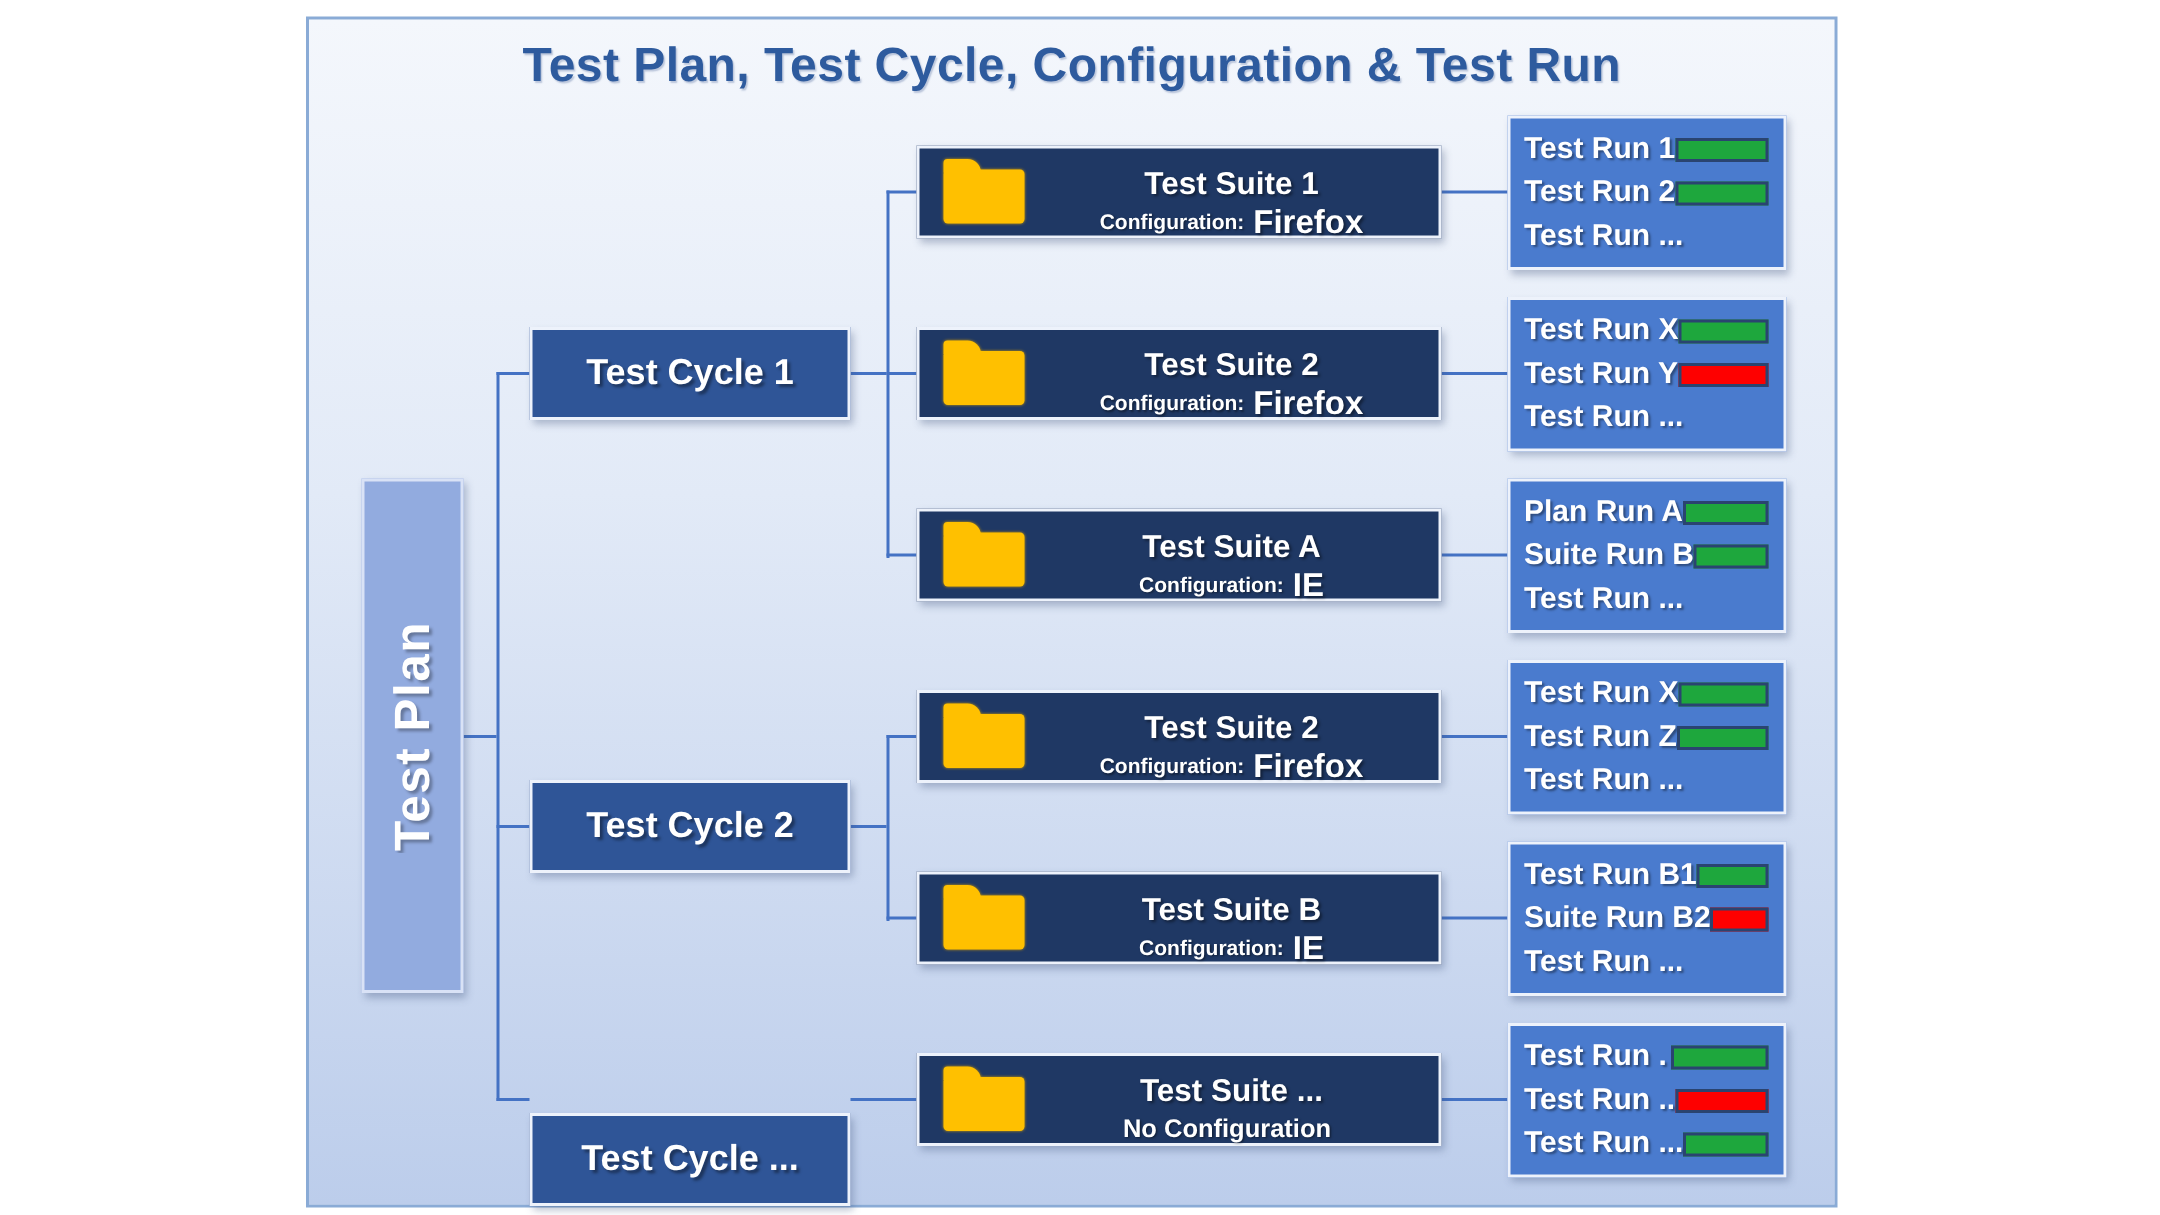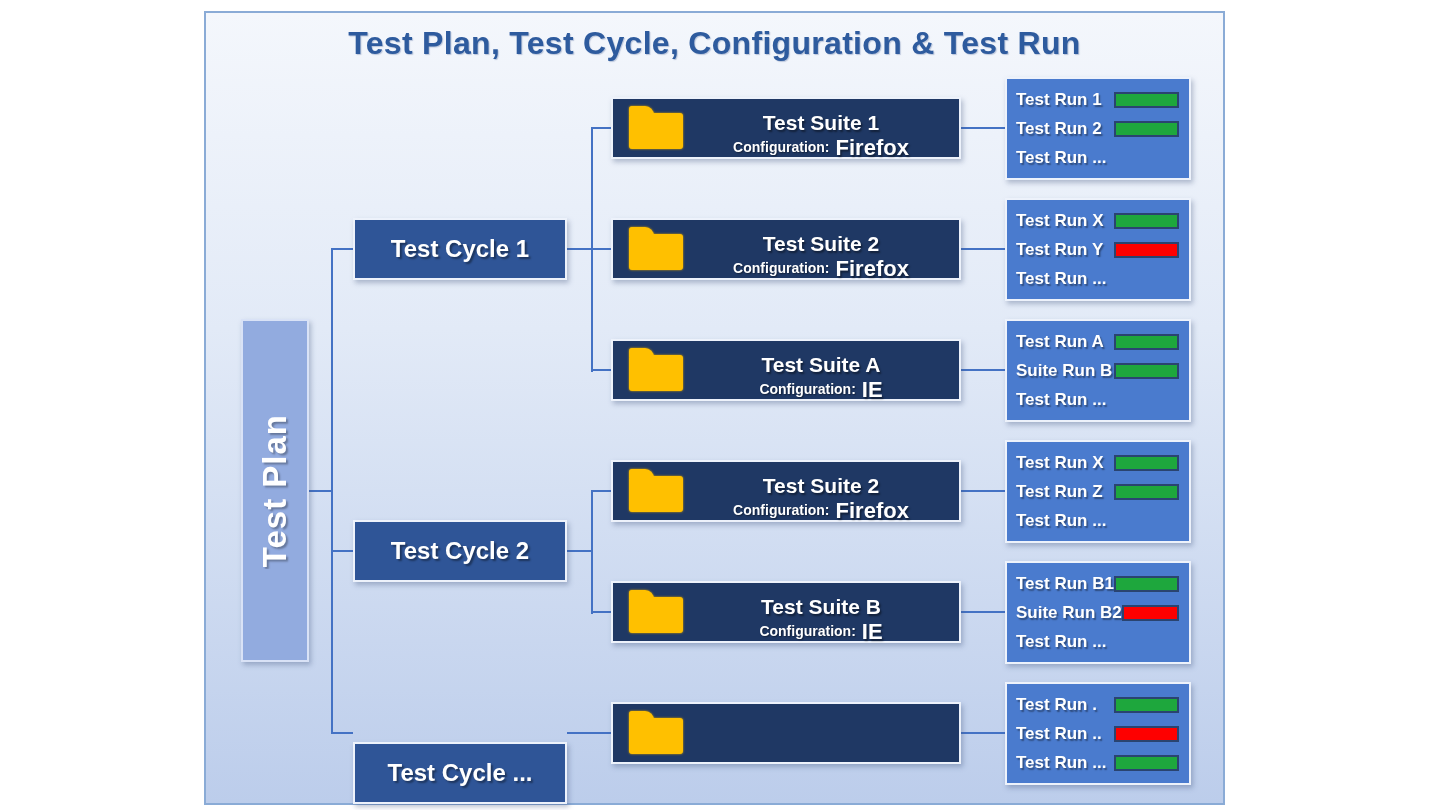--- a/index.html
+++ b/index.html
@@ -51,21 +51,21 @@
   .suite-config { line-height:1.1; margin-top:1px; }
   .cfg-label { font-size:14px; font-weight:700; vertical-align:middle; text-shadow:1px 1px 1.5px rgba(0,0,0,.45); }
   .cfg-value { font-size:22px; font-weight:600; margin-left:6px; vertical-align:middle; text-shadow:1.5px 1.5px 2px rgba(0,0,0,.45); }
   .suite.no-config .cfg-label { font-size:17px; }
   .panel {
     left:799px; width:186px; height:103px; background:#4a7bce; border:2px solid #edf2fb;
     display:flex; flex-direction:column; justify-content:center;
     padding:2px 10px 2px 9px; gap:3px;
   }
   .run-row { display:flex; align-items:center; justify-content:space-between; height:26px; }
-  .run-label { font-size:17px; font-weight:700; color:#fff; white-space:nowrap; text-shadow:1.5px 1.5px 1.5px rgba(0,0,0,.4); }
+  .run-label { font-size:20px; font-weight:700; color:#fff; white-space:nowrap; text-shadow:1.5px 1.5px 1.5px rgba(0,0,0,.4); }
   .bar { width:61px; height:12px; border:2px solid #2a4470; }
   .bar.pass { background:#1ea73d; }
   .bar.fail { background:#fe0000; }
   .bar.none { visibility:hidden; }
   .conn { position:absolute; background:#4472c4; }
 </style>
 </head>
 <body>
 
 <div class="slide">
@@ -160,20 +160,26 @@
       <div class="suite-title">Test Suite B</div>
       <div class="suite-config">
         <span class="cfg-label">Configuration:</span><span class="cfg-value">IE</span>
       </div>
     </span>
   </div>
   <div class="node suite no-config" style="top:689px">
     <span class="folder-wrap">
         <span class="folder"></span>
       </span>
+    <span class="suite-text">
+      <div class="suite-title">Test Suite ...</div>
+      <div class="suite-config">
+        <span class="cfg-label">No Configuration</span><span class="cfg-value"></span>
+      </div>
+    </span>
   </div>
 
   <div class="node panel" style="top:64px">
     <div class="run-row">
       <span class="run-label">Test Run 1</span>
       <span class="bar pass"></span>
     </div>
     <div class="run-row">
       <span class="run-label">Test Run 2</span>
       <span class="bar pass"></span>
@@ -192,21 +198,21 @@
       <span class="run-label">Test Run Y</span>
       <span class="bar fail"></span>
     </div>
     <div class="run-row">
       <span class="run-label">Test Run ...</span>
       <span class="bar none"></span>
     </div>
   </div>
   <div class="node panel" style="top:306px">
     <div class="run-row">
-      <span class="run-label">Test Run A</span>
+      <span class="run-label">Plan Run A</span>
       <span class="bar pass"></span>
     </div>
     <div class="run-row">
       <span class="run-label">Suite Run B</span>
       <span class="bar pass"></span>
     </div>
     <div class="run-row">
       <span class="run-label">Test Run ...</span>
       <span class="bar none"></span>
     </div>

